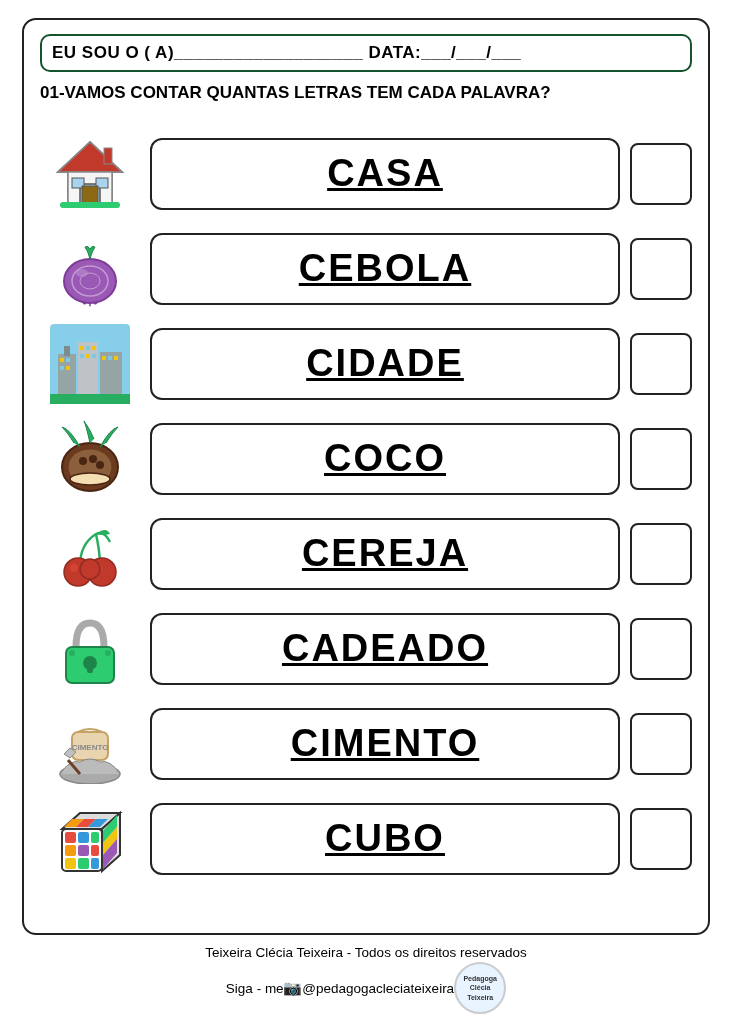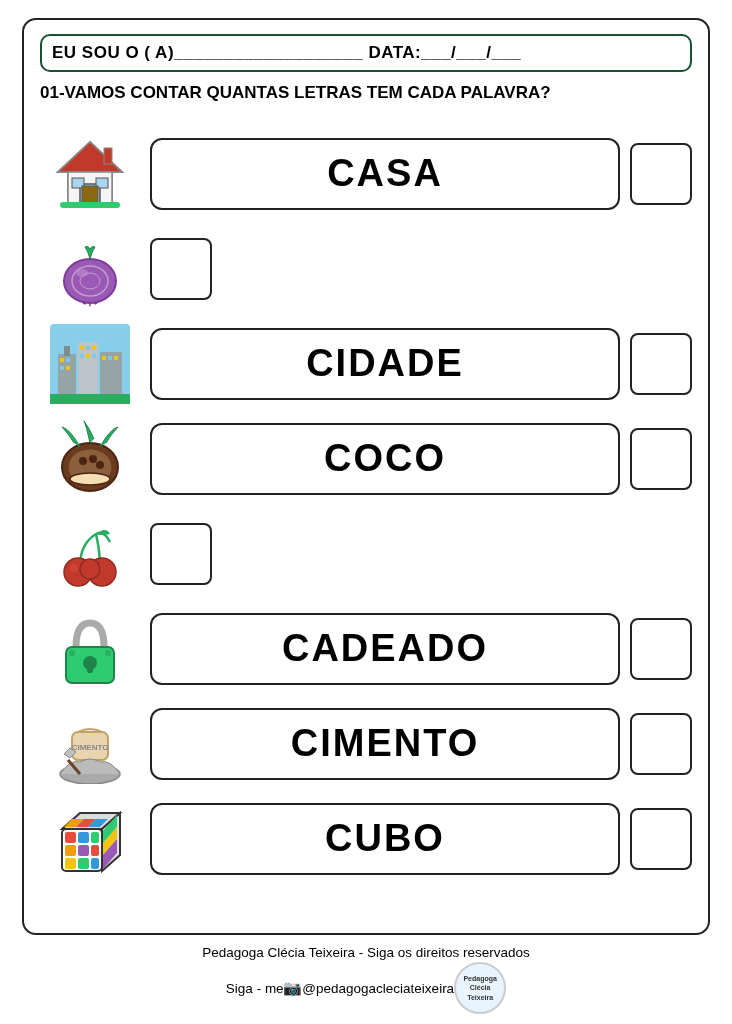--- a/index.html
+++ b/index.html
@@ -35,20 +35,21 @@
       font-size: 17px;
       font-weight: bold;
       margin-bottom: 24px;
       line-height: 1.35;
     }
     .rows-container {
       display: flex;
       flex-direction: column;
       gap: 5px;
       flex: 1;
+      text-decoration: underline;
     }
     .word-row {
       display: flex;
       align-items: center;
       gap: 10px;
       height: 90px;
     }
     .icon-cell {
       width: 100px;
       min-width: 100px;
@@ -154,20 +155,21 @@
 
           <path d="M40 30 Q38 22 35 18 Q38 16 40 20 Q42 16 45 18 Q42 22 40 30" fill="#27ae60" stroke="#1e8449" stroke-width="1"></path>
 
           <path d="M32 72 Q34 76 36 74" stroke="#7d3c98" stroke-width="1.5" fill="none"></path>
           <path d="M40 74 Q40 78 40 76" stroke="#7d3c98" stroke-width="1.5" fill="none"></path>
           <path d="M48 72 Q46 76 44 74" stroke="#7d3c98" stroke-width="1.5" fill="none"></path>
 
           <ellipse cx="32" cy="44" rx="6" ry="4" fill="#c39bd3" opacity="0.5"></ellipse>
         </svg>
       </div>
+      <div class="word-box">CEBOLA</div>
       <div class="answer-box"></div>
     </div>
 
     <div class="word-row">
       <div class="icon-cell">
         <svg width="80" height="80" viewBox="0 0 80 80">
 
           <rect x="0" y="0" width="80" height="80" fill="#87CEEB" rx="4"></rect>
 
           <rect x="8" y="30" width="18" height="42" fill="#95a5a6"></rect>
@@ -230,20 +232,21 @@
 
           <circle cx="28" cy="58" r="14" fill="#c0392b" stroke="#922b21" stroke-width="1.5"></circle>
           <circle cx="24" cy="54" r="4" fill="#e74c3c" opacity="0.5"></circle>
 
           <circle cx="52" cy="58" r="14" fill="#c0392b" stroke="#922b21" stroke-width="1.5"></circle>
           <circle cx="48" cy="54" r="4" fill="#e74c3c" opacity="0.5"></circle>
 
           <circle cx="40" cy="55" r="10" fill="#c0392b" stroke="#922b21" stroke-width="1.5"></circle>
         </svg>
       </div>
+      <div class="word-box">CEREJA</div>
       <div class="answer-box"></div>
     </div>
 
     <div class="word-row">
       <div class="icon-cell">
         <svg width="80" height="80" viewBox="0 0 80 80">
 
           <path d="M26 38 Q26 14 40 14 Q54 14 54 38" stroke="#aaa" stroke-width="7" fill="none" stroke-linecap="round"></path>
 
           <rect x="16" y="38" width="48" height="36" rx="6" fill="#2ecc71" stroke="#1e8449" stroke-width="2"></rect>
@@ -310,21 +313,21 @@
           <polygon points="53,56 67,40 67,54 53,70" fill="#9b59b6"></polygon>
         </svg>
       </div>
       <div class="word-box">CUBO</div>
       <div class="answer-box"></div>
     </div>
   </div>
 </div>
 
 <div class="footer">
-  <div>Pedagoga Clécia Teixeira - Siga os direitos reservados</div>
+  <div>Teixeira Clécia Teixeira - Todos os direitos reservados</div>
   <div class="footer-row">
     <span>Siga - me</span>
     <span class="instagram-icon">📷</span>
     <span>@pedagogacleciateixeira</span>
     <div class="logo-circle">
       <span style="font-size:7px; text-align:center; line-height:1.3;">Pedagoga<br>Clécia<br>Teixeira</span>
     </div>
   </div>
 </div>
 

